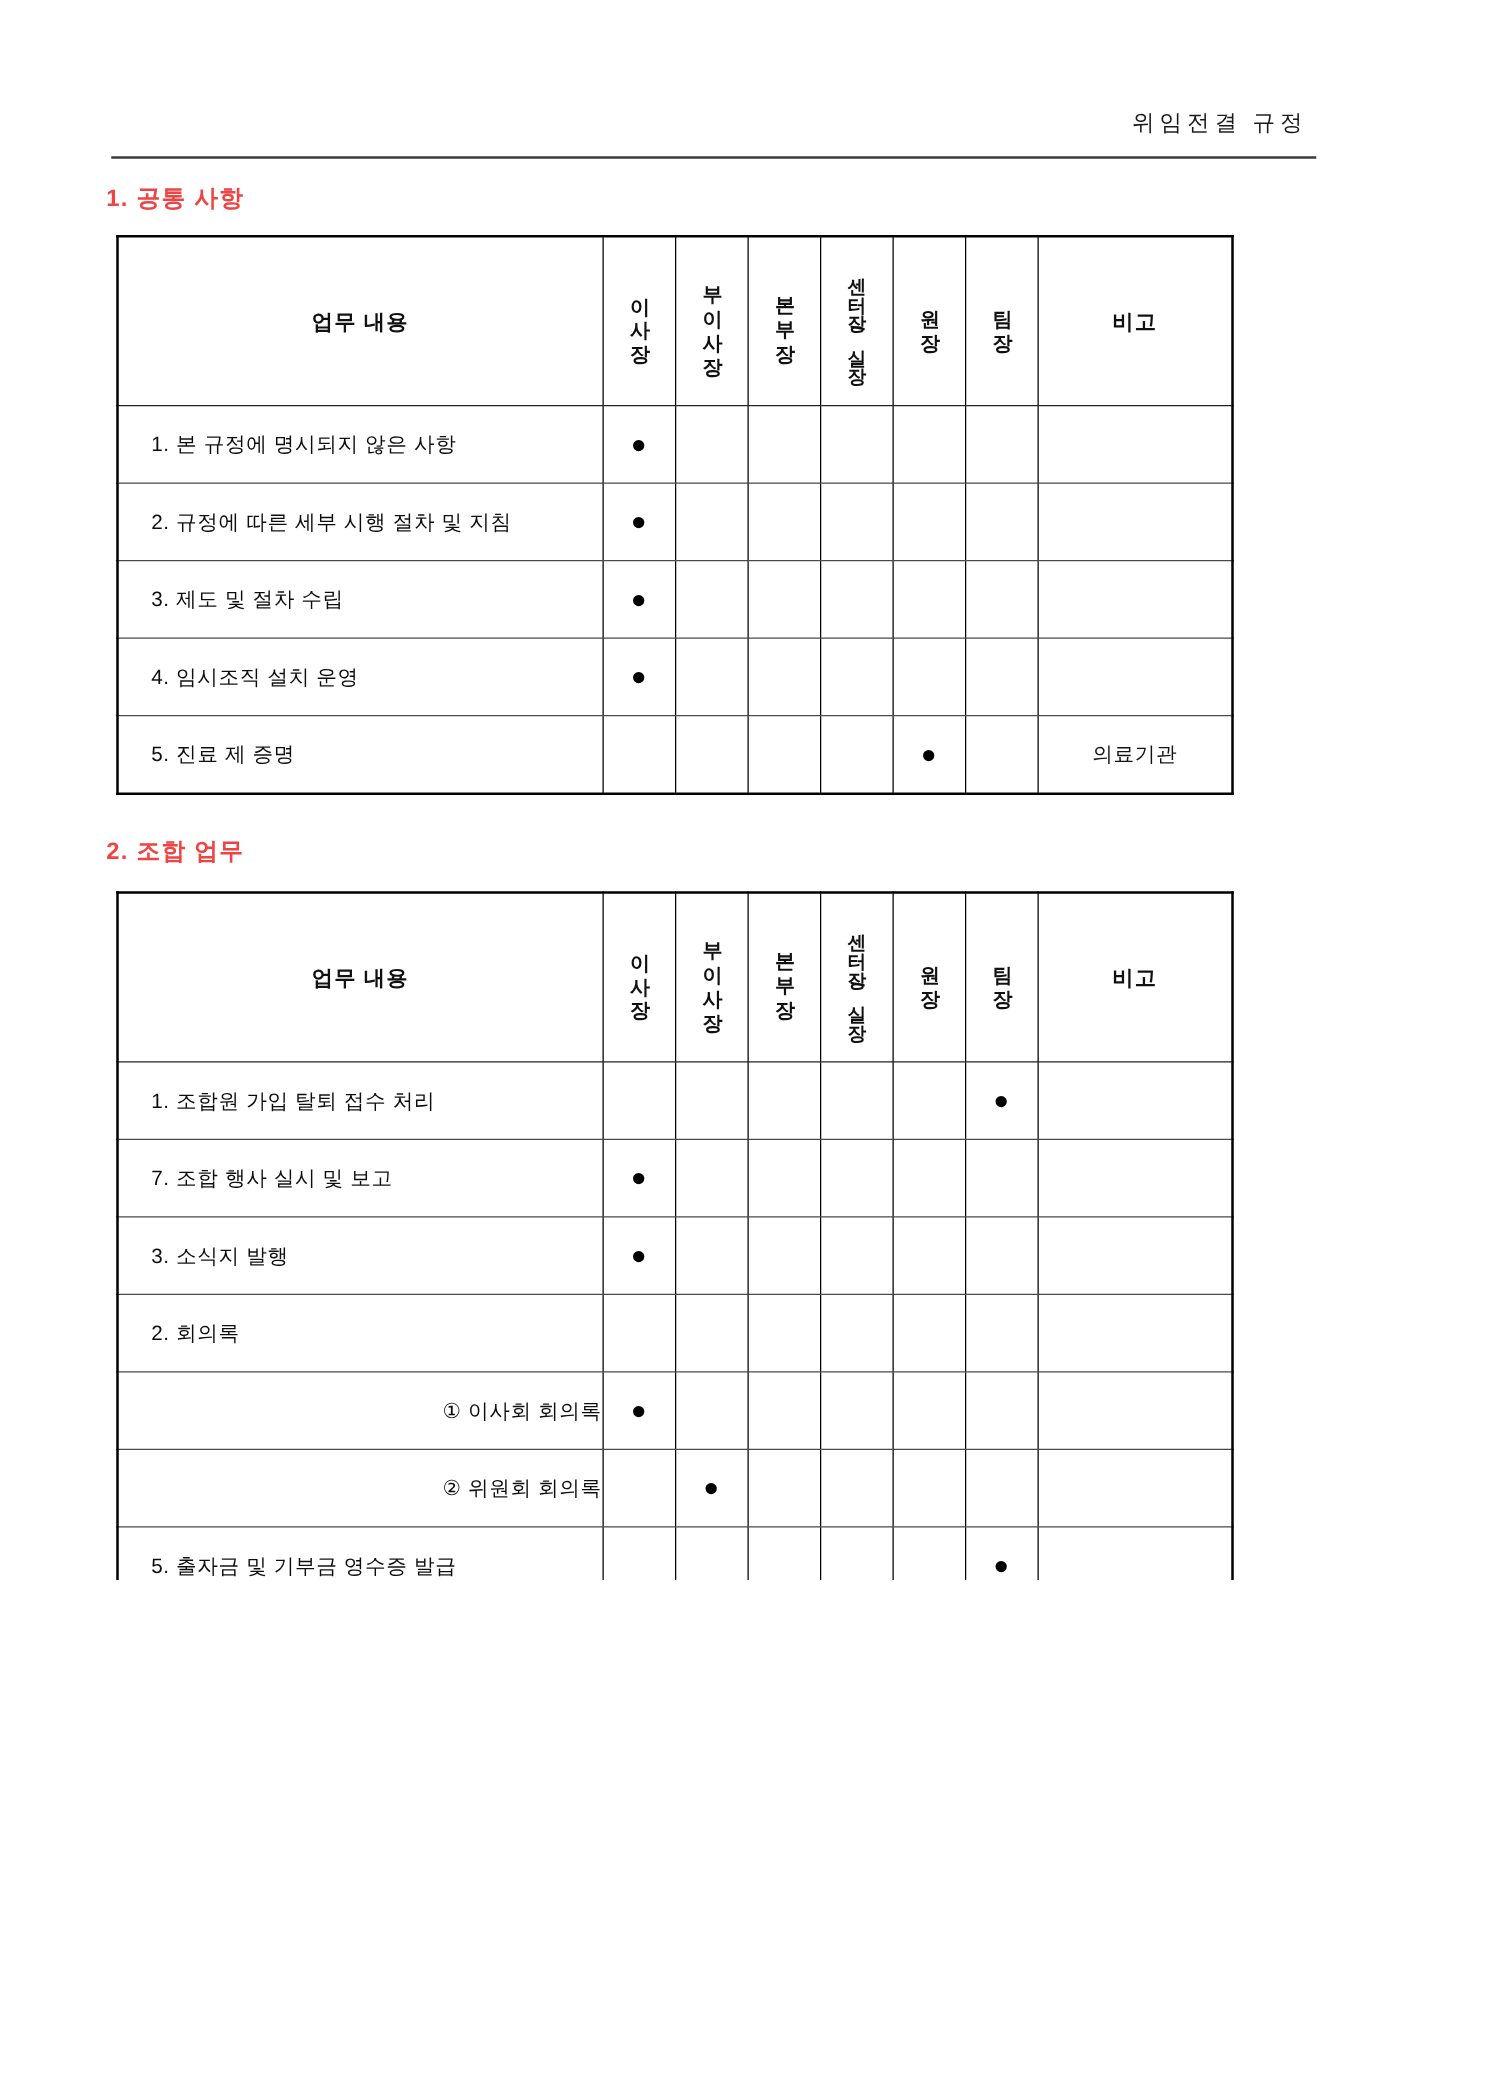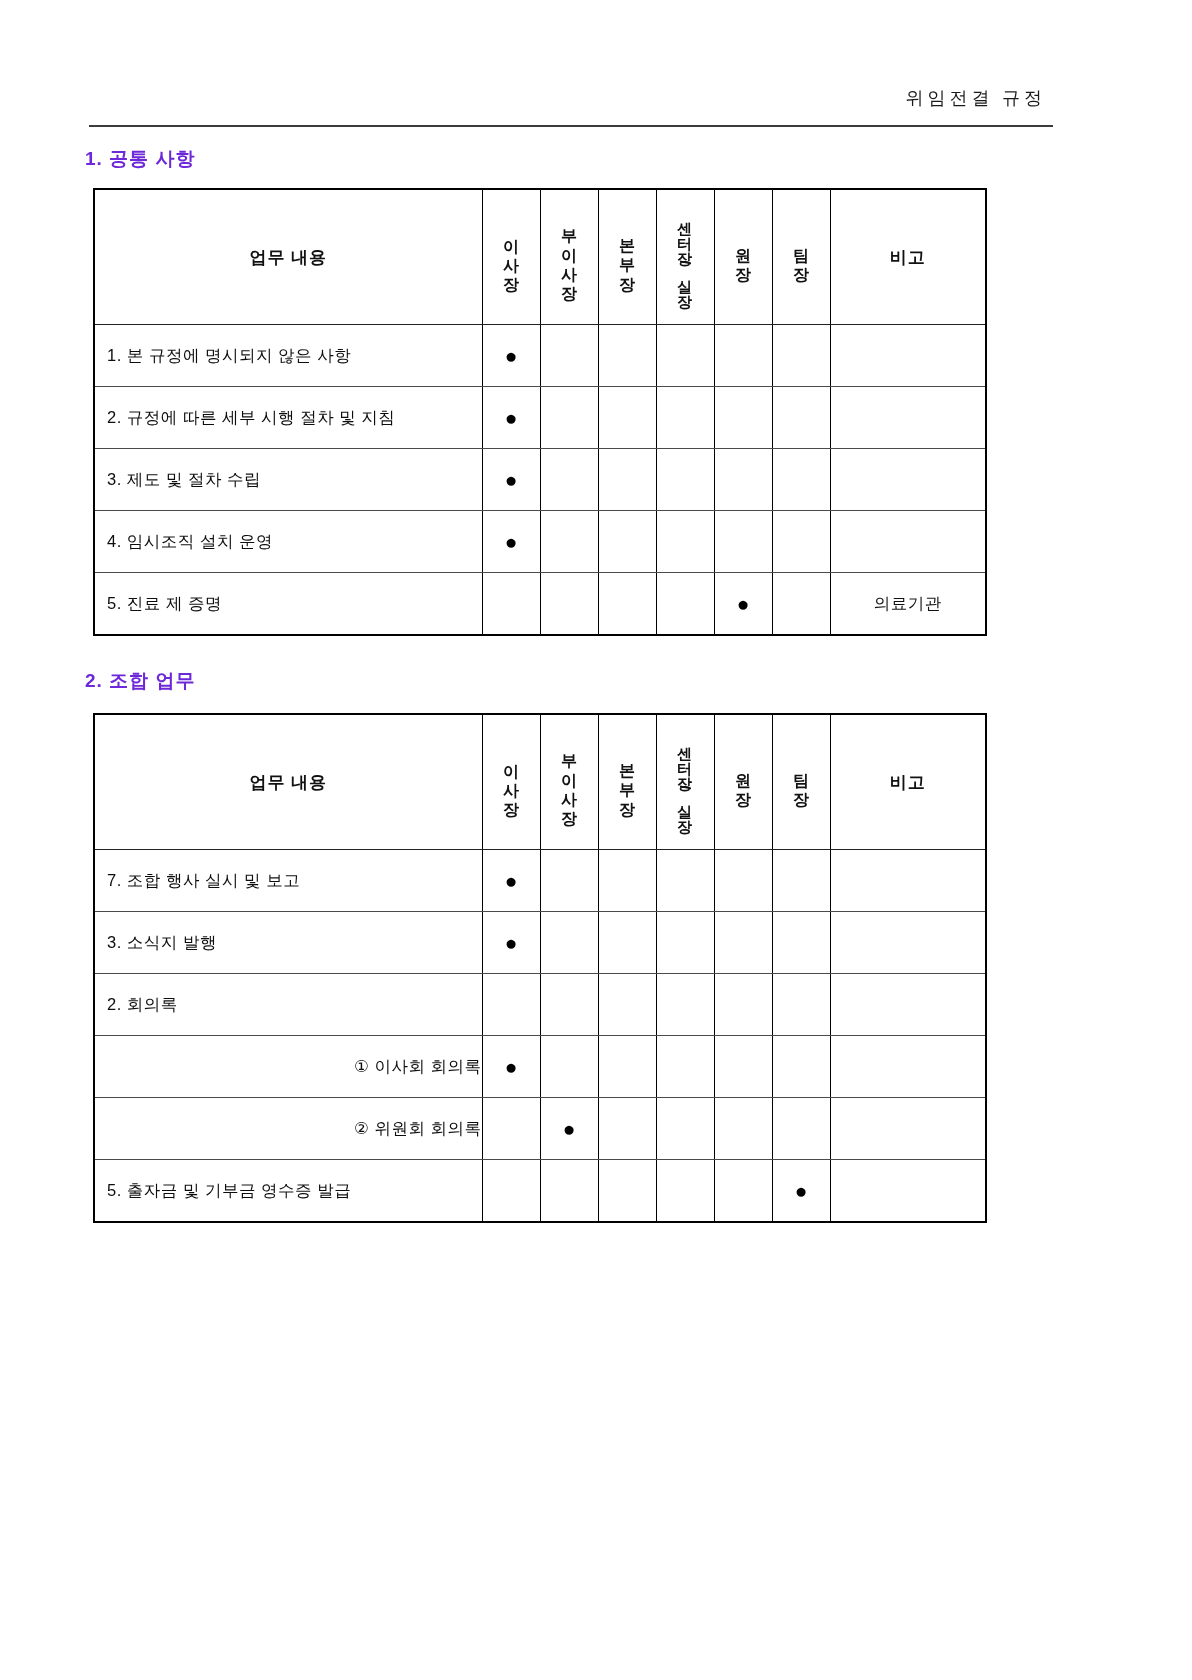--- a/index.html
+++ b/index.html
@@ -33,21 +33,21 @@
   }
 
   
   .section-title {
     position: absolute;
     left: 85px;
     margin: 0;
     font-size: 19px;
     font-weight: 700;
     letter-spacing: 1px;
-    color: #6d28d9;
+    color: #ef4444;
   }
   .section-title.s1 { top: 146px; }
   .section-title.s2 { top: 668px; }
 
   
   table.matrix {
     position: absolute;
     left: 93px;
     border-collapse: collapse;
     table-layout: fixed;
@@ -82,21 +82,21 @@
     writing-mode: vertical-rl;
     font-size: 16px;
     font-weight: 700;
     letter-spacing: 3px;
     line-height: 1;
   }
   .vh.vh-long { letter-spacing: 0px; font-size: 15px; }
 
   td.task {
     text-align: left;
-    padding-left: 12px;
+    padding-left: 26px;
     font-size: 16.5px;
     letter-spacing: 0.5px;
     color: #0d0d0d;
   }
   td.task.sub { padding-left: 46px; text-align: right; }
   td.mark {
     text-align: center;
     font-size: 21px;
     line-height: 1;
     color: #000;
@@ -234,20 +234,30 @@
         <th><span class="vh">부이사장</span></th>
         <th><span class="vh">본부장</span></th>
         <th><span class="vh vh-long">센터장 / 실장</span></th>
         <th><span class="vh">원장</span></th>
         <th><span class="vh">팀장</span></th>
         <th class="note-h">비고</th>
       </tr>
     </thead>
     <tbody>
       <tr>
+        <td class="task">1. 조합원 가입 탈퇴 접수 처리</td>
+        <td class="mark"></td>
+        <td class="mark"></td>
+        <td class="mark"></td>
+        <td class="mark"></td>
+        <td class="mark"></td>
+        <td class="mark">●</td>
+        <td class="note"></td>
+      </tr>
+      <tr>
         <td class="task">7. 조합 행사 실시 및 보고</td>
         <td class="mark">●</td>
         <td class="mark"></td>
         <td class="mark"></td>
         <td class="mark"></td>
         <td class="mark"></td>
         <td class="mark"></td>
         <td class="note"></td>
       </tr>
       <tr>

